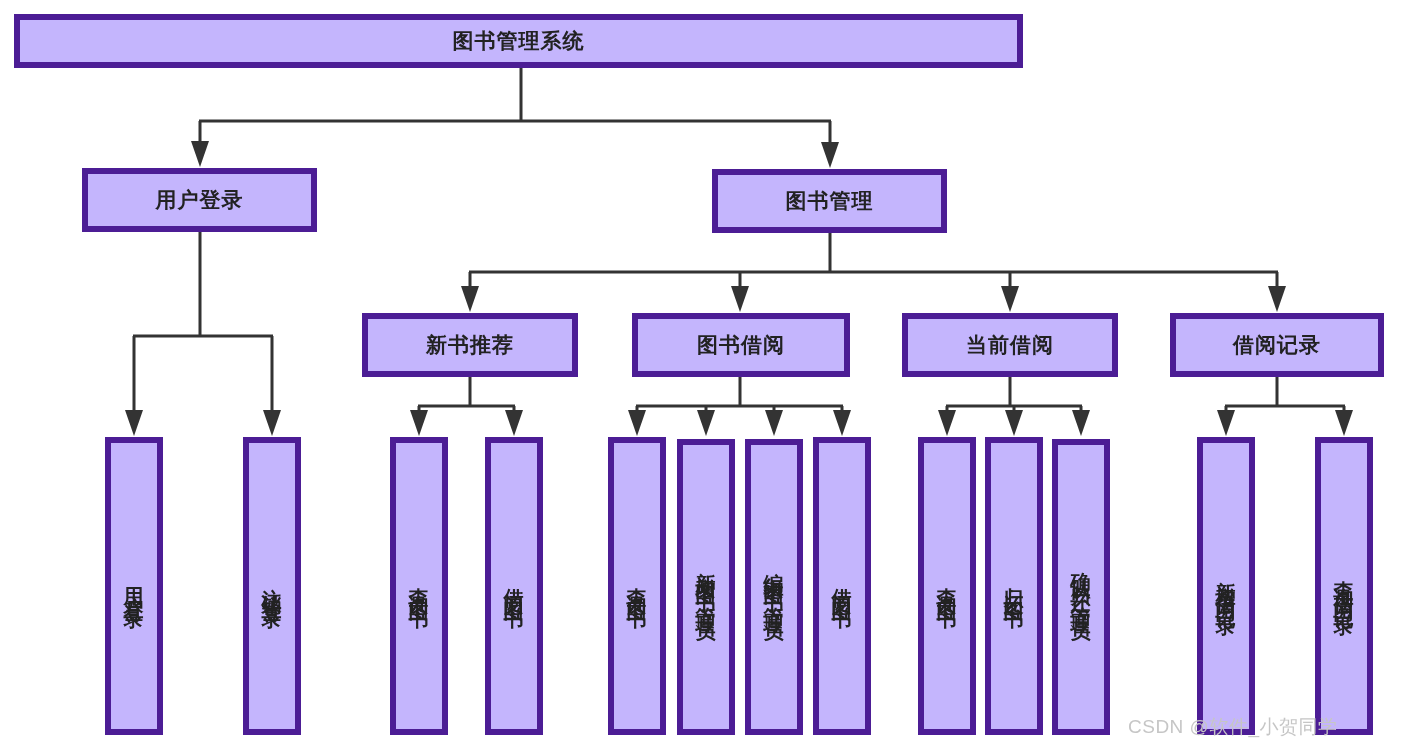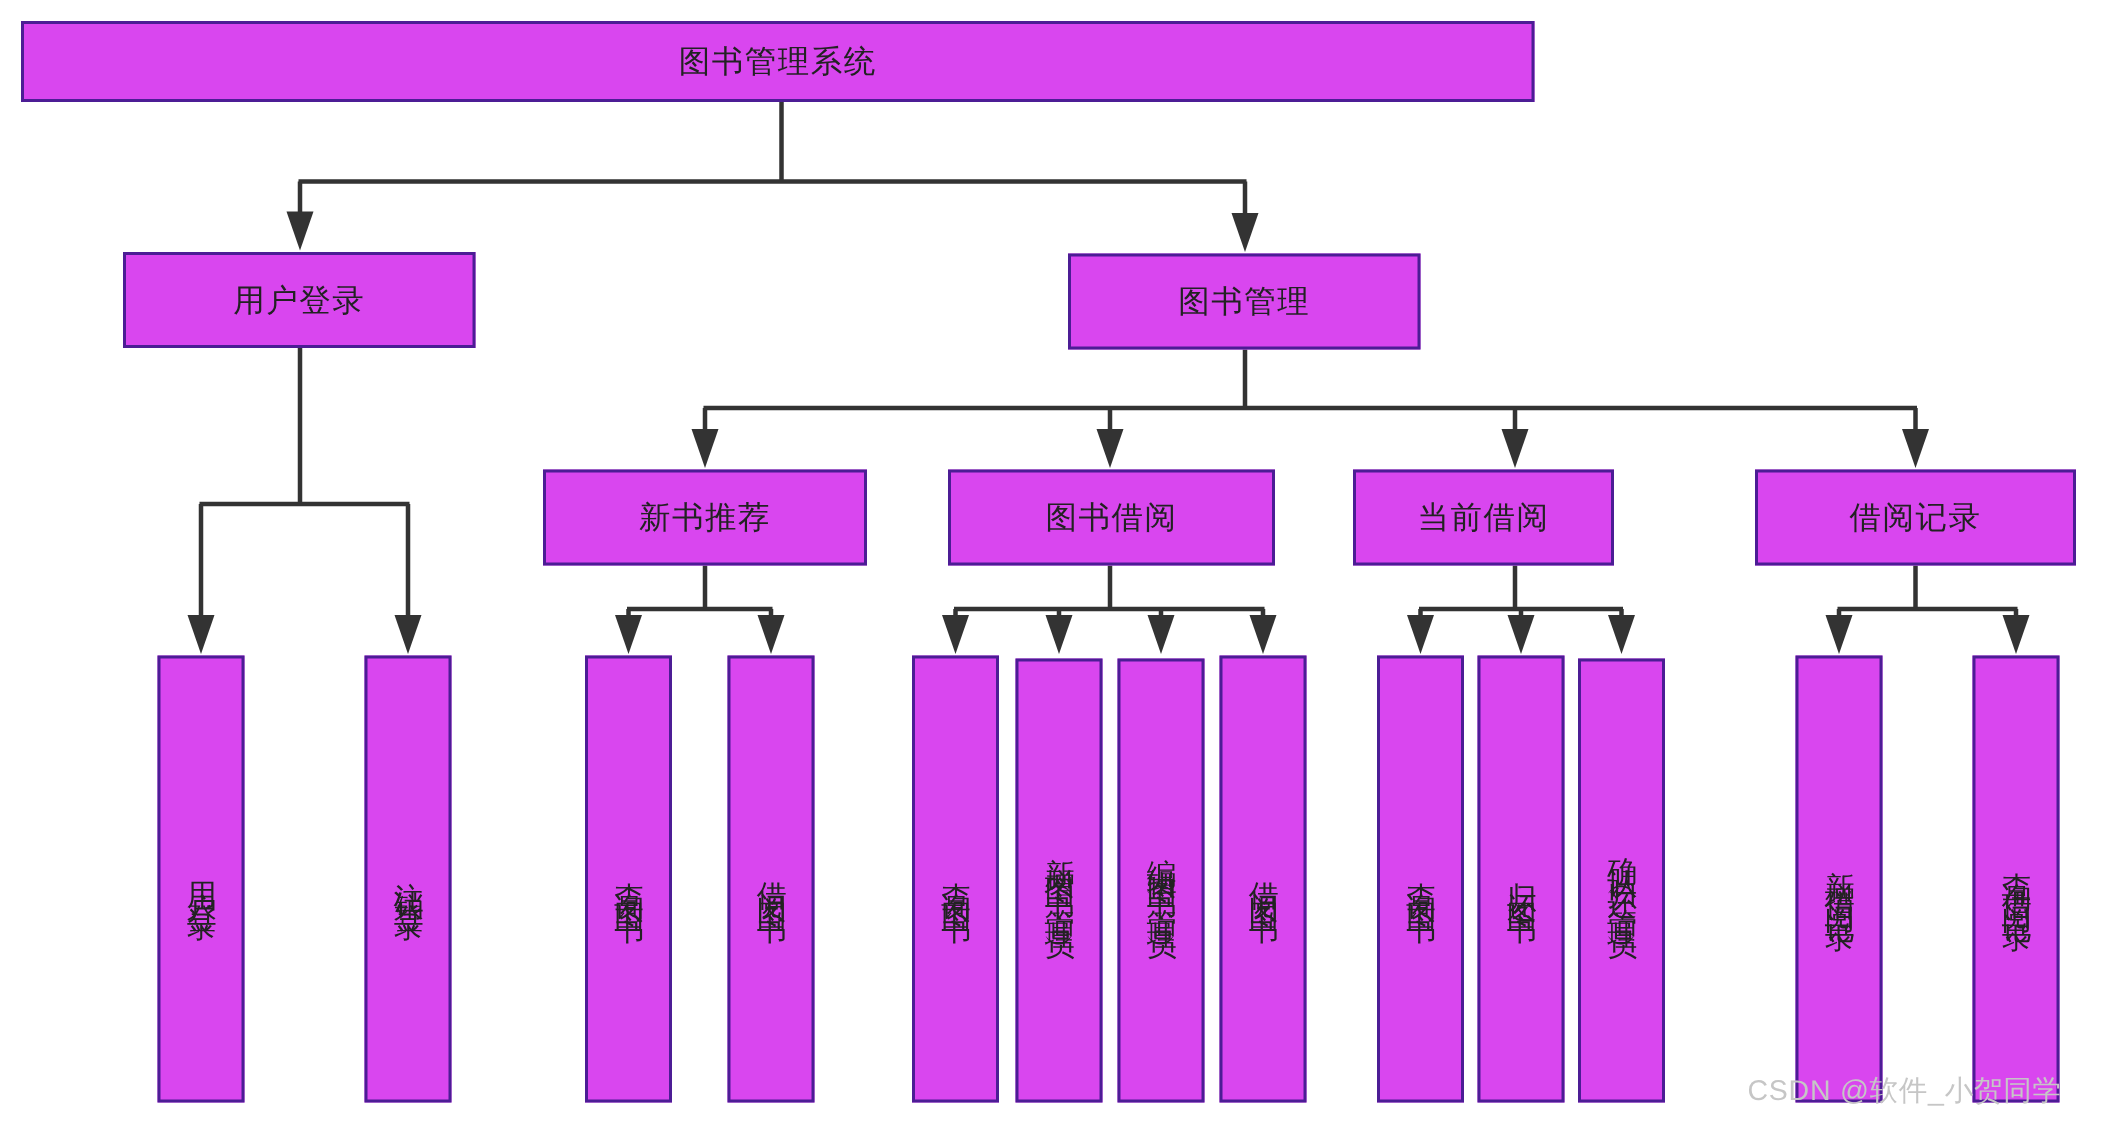--- a/index.html
+++ b/index.html
@@ -13,42 +13,43 @@
   }
   .connectors {
     position: absolute;
     left: 0; top: 0;
     width: 1405px; height: 747px;
     z-index: 1;
   }
   .node {
     position: absolute;
     box-sizing: border-box;
-    background: #d946ef;
-    border: 2px solid #4c1d95;
+    background: #c4b5fd;
+    border: 6px solid #4c1d95;
     color: #222222;
     display: flex;
     align-items: center;
     justify-content: center;
     font-size: 21px;
     letter-spacing: 1px;
     z-index: 2;
     white-space: nowrap;
+    font-weight: bold;
   }
   .leaf {
     writing-mode: vertical-rl;
     text-orientation: mixed;
     letter-spacing: 7px;
     white-space: normal;
     font-size: 20px;
     line-height: 1;
   }
   .watermark {
     position: absolute;
-    left: 1165px;
+    left: 1128px;
     top: 714px;
     font-size: 19px;
     color: #c6c6c6;
     letter-spacing: 0.5px;
     z-index: 5;
     white-space: nowrap;
   }
 </style>
 </head>
 <body>
@@ -95,21 +96,21 @@
     </g>
   </svg>
 
   <div class="node" style="left:14px; top:14px; width:1009px; height:54px;">图书管理系统</div>
 
   <div class="node" style="left:82px; top:168px; width:235px; height:64px;">用户登录</div>
   <div class="node" style="left:712px; top:169px; width:235px; height:64px;text-align:right;">图书管理</div>
 
   <div class="node" style="left:632px; top:313px; width:218px; height:64px;">图书借阅</div>
   <div class="node" style="left:362px; top:313px; width:216px; height:64px;">新书推荐</div>
-  <div class="node" style="left:902px; top:313px; width:174px; height:64px;">当前借阅</div>
+  <div class="node" style="left:902px; top:313px; width:216px; height:64px;">当前借阅</div>
   <div class="node" style="left:1170px; top:313px; width:214px; height:64px;">借阅记录</div>
 
   <div class="node leaf" style="left:105px; top:437px; width:58px; height:298px;">用户登录</div>
   <div class="node leaf" style="left:243px; top:437px; width:58px; height:298px;">注销登录</div>
 
   <div class="node leaf" style="left:390px; top:437px; width:58px; height:298px;">查询图书</div>
   <div class="node leaf" style="left:485px; top:437px; width:58px; height:298px;">借阅图书</div>
 
   <div class="node leaf" style="left:608px; top:437px; width:58px; height:298px;">查询图书</div>
   <div class="node leaf" style="left:677px; top:439px; width:58px; height:296px;">新增图书（管理员）</div>

